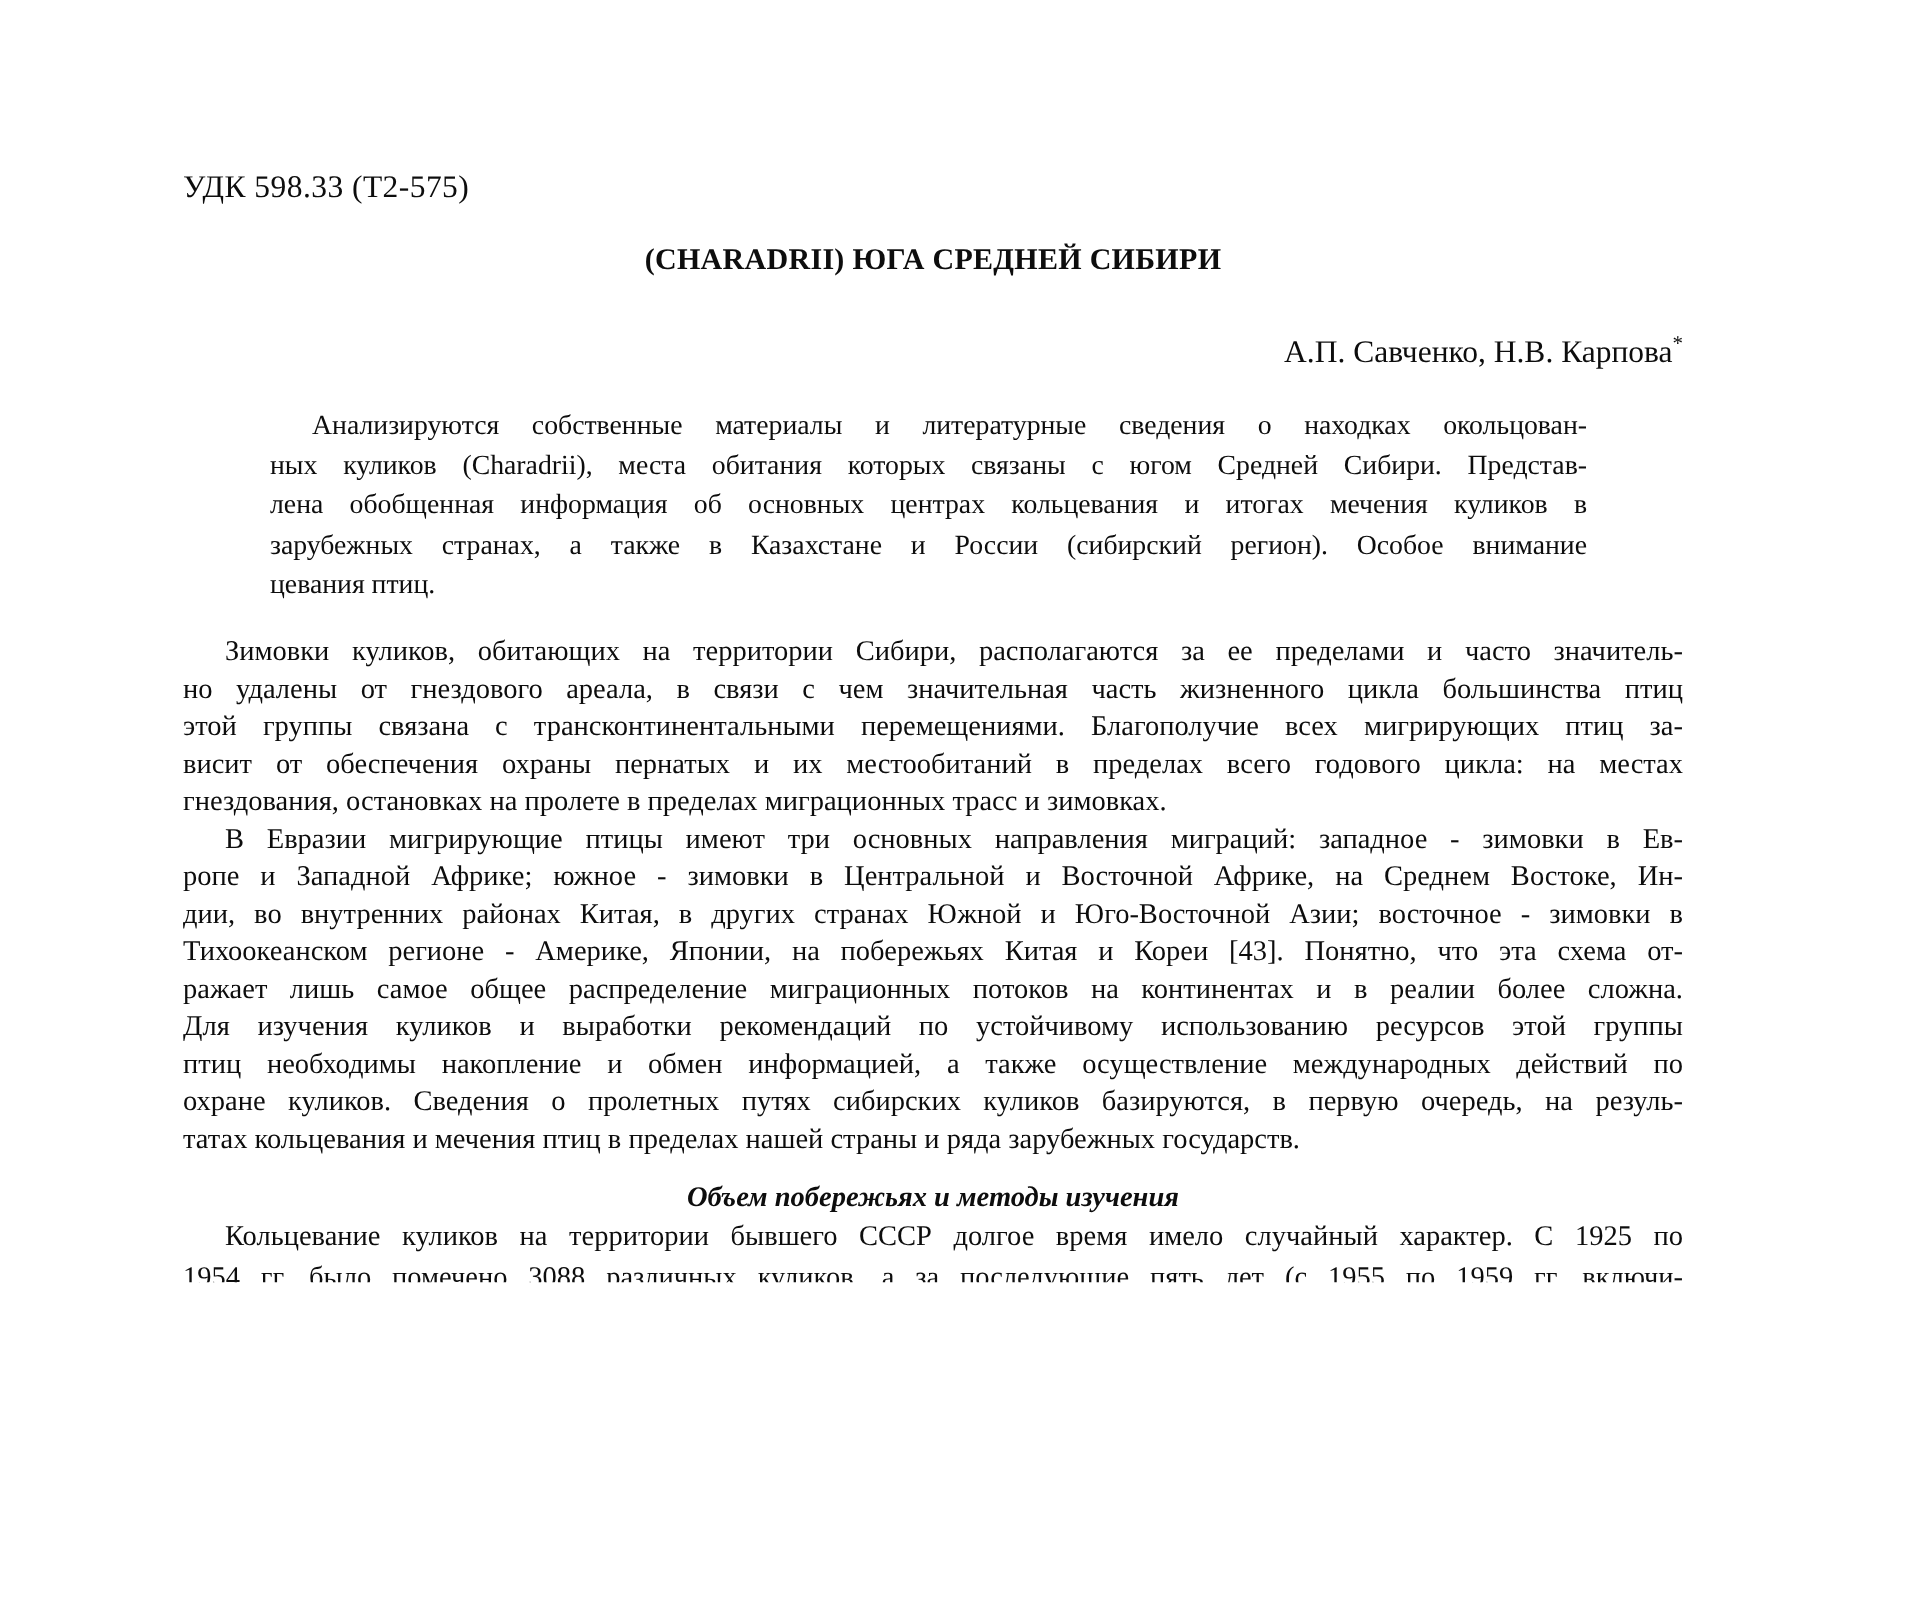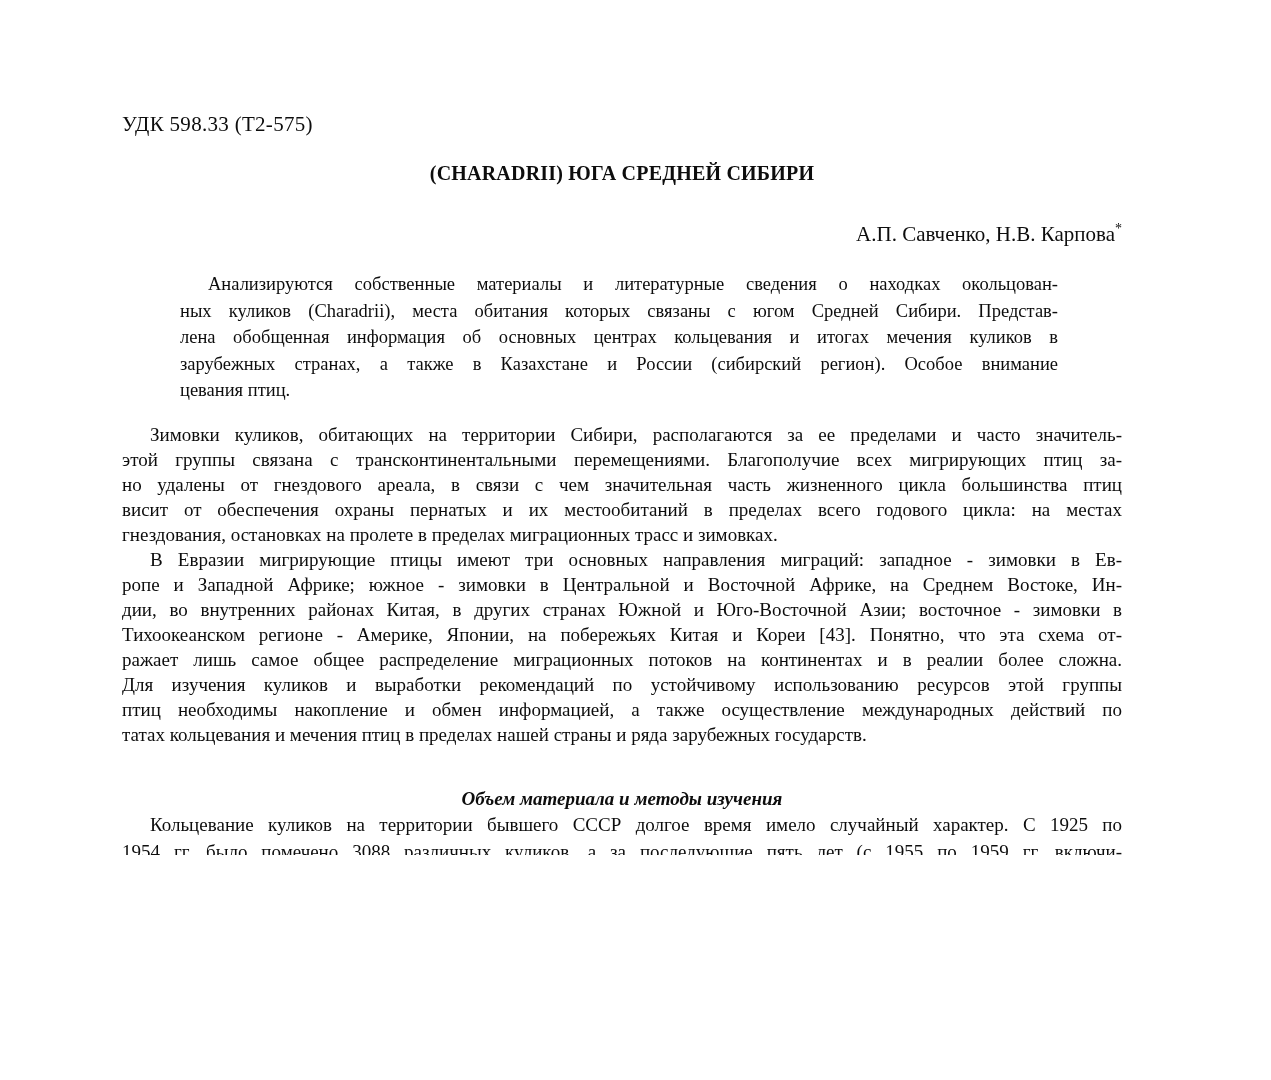--- a/index.html
+++ b/index.html
@@ -142,38 +142,39 @@
       <div class="line indent">Анализируются собственные материалы и литературные сведения о находках окольцован-</div>
       <div class="line">ных куликов (Charadrii), места обитания которых связаны с югом Средней Сибири. Представ-</div>
       <div class="line">лена обобщенная информация об основных центрах кольцевания и итогах мечения куликов в</div>
       <div class="line">зарубежных странах, а также в Казахстане и России (сибирский регион). Особое внимание</div>
       <div class="line last">цевания птиц.</div>
     </div>
 
   <div class="body-block">
     <div>
         <div class="line indent">Зимовки куликов, обитающих на территории Сибири, располагаются за ее пределами и часто значитель-</div>
+        <div class="line">но удалены от гнездового ареала, в связи с чем значительная часть жизненного цикла большинства птиц</div>
         <div class="line">этой группы связана с трансконтинентальными перемещениями. Благополучие всех мигрирующих птиц за-</div>
-        <div class="line">но удалены от гнездового ареала, в связи с чем значительная часть жизненного цикла большинства птиц</div>
         <div class="line">висит от обеспечения охраны пернатых и их местообитаний в пределах всего годового цикла: на местах</div>
         <div class="line last">гнездования, остановках на пролете в пределах миграционных трасс и зимовках.</div>
       </div>
     <div>
         <div class="line indent">В Евразии мигрирующие птицы имеют три основных направления миграций: западное - зимовки в Ев-</div>
         <div class="line">ропе и Западной Африке; южное - зимовки в Центральной и Восточной Африке, на Среднем Востоке, Ин-</div>
         <div class="line">дии, во внутренних районах Китая, в других странах Южной и Юго-Восточной Азии; восточное - зимовки в</div>
         <div class="line">Тихоокеанском регионе - Америке, Японии, на побережьях Китая и Кореи [43]. Понятно, что эта схема от-</div>
         <div class="line">ражает лишь самое общее распределение миграционных потоков на континентах и в реалии более сложна.</div>
         <div class="line">Для изучения куликов и выработки рекомендаций по устойчивому использованию ресурсов этой группы</div>
         <div class="line">птиц необходимы накопление и обмен информацией, а также осуществление международных действий по</div>
+        <div class="line">охране куликов. Сведения о пролетных путях сибирских куликов базируются, в первую очередь, на резуль-</div>
         <div class="line last">татах кольцевания и мечения птиц в пределах нашей страны и ряда зарубежных государств.</div>
       </div>
   </div>
 
-  <div class="section-heading">Объем материала и методы изучения</div>
+  <div class="section-heading">Объем побережьях и методы изучения</div>
 
   <div class="section-paragraph">
       <div class="line indent">Кольцевание куликов на территории бывшего СССР долгое время имело случайный характер. С 1925 по</div>
       <div class="line">1954 гг. было помечено 3088 различных куликов, а за последующие пять лет (с 1955 по 1959 гг. включи-</div>
     </div>
 
   <div class="footnote-rule"></div>
 
   <div class="footnote">
     <sup>*</sup>

